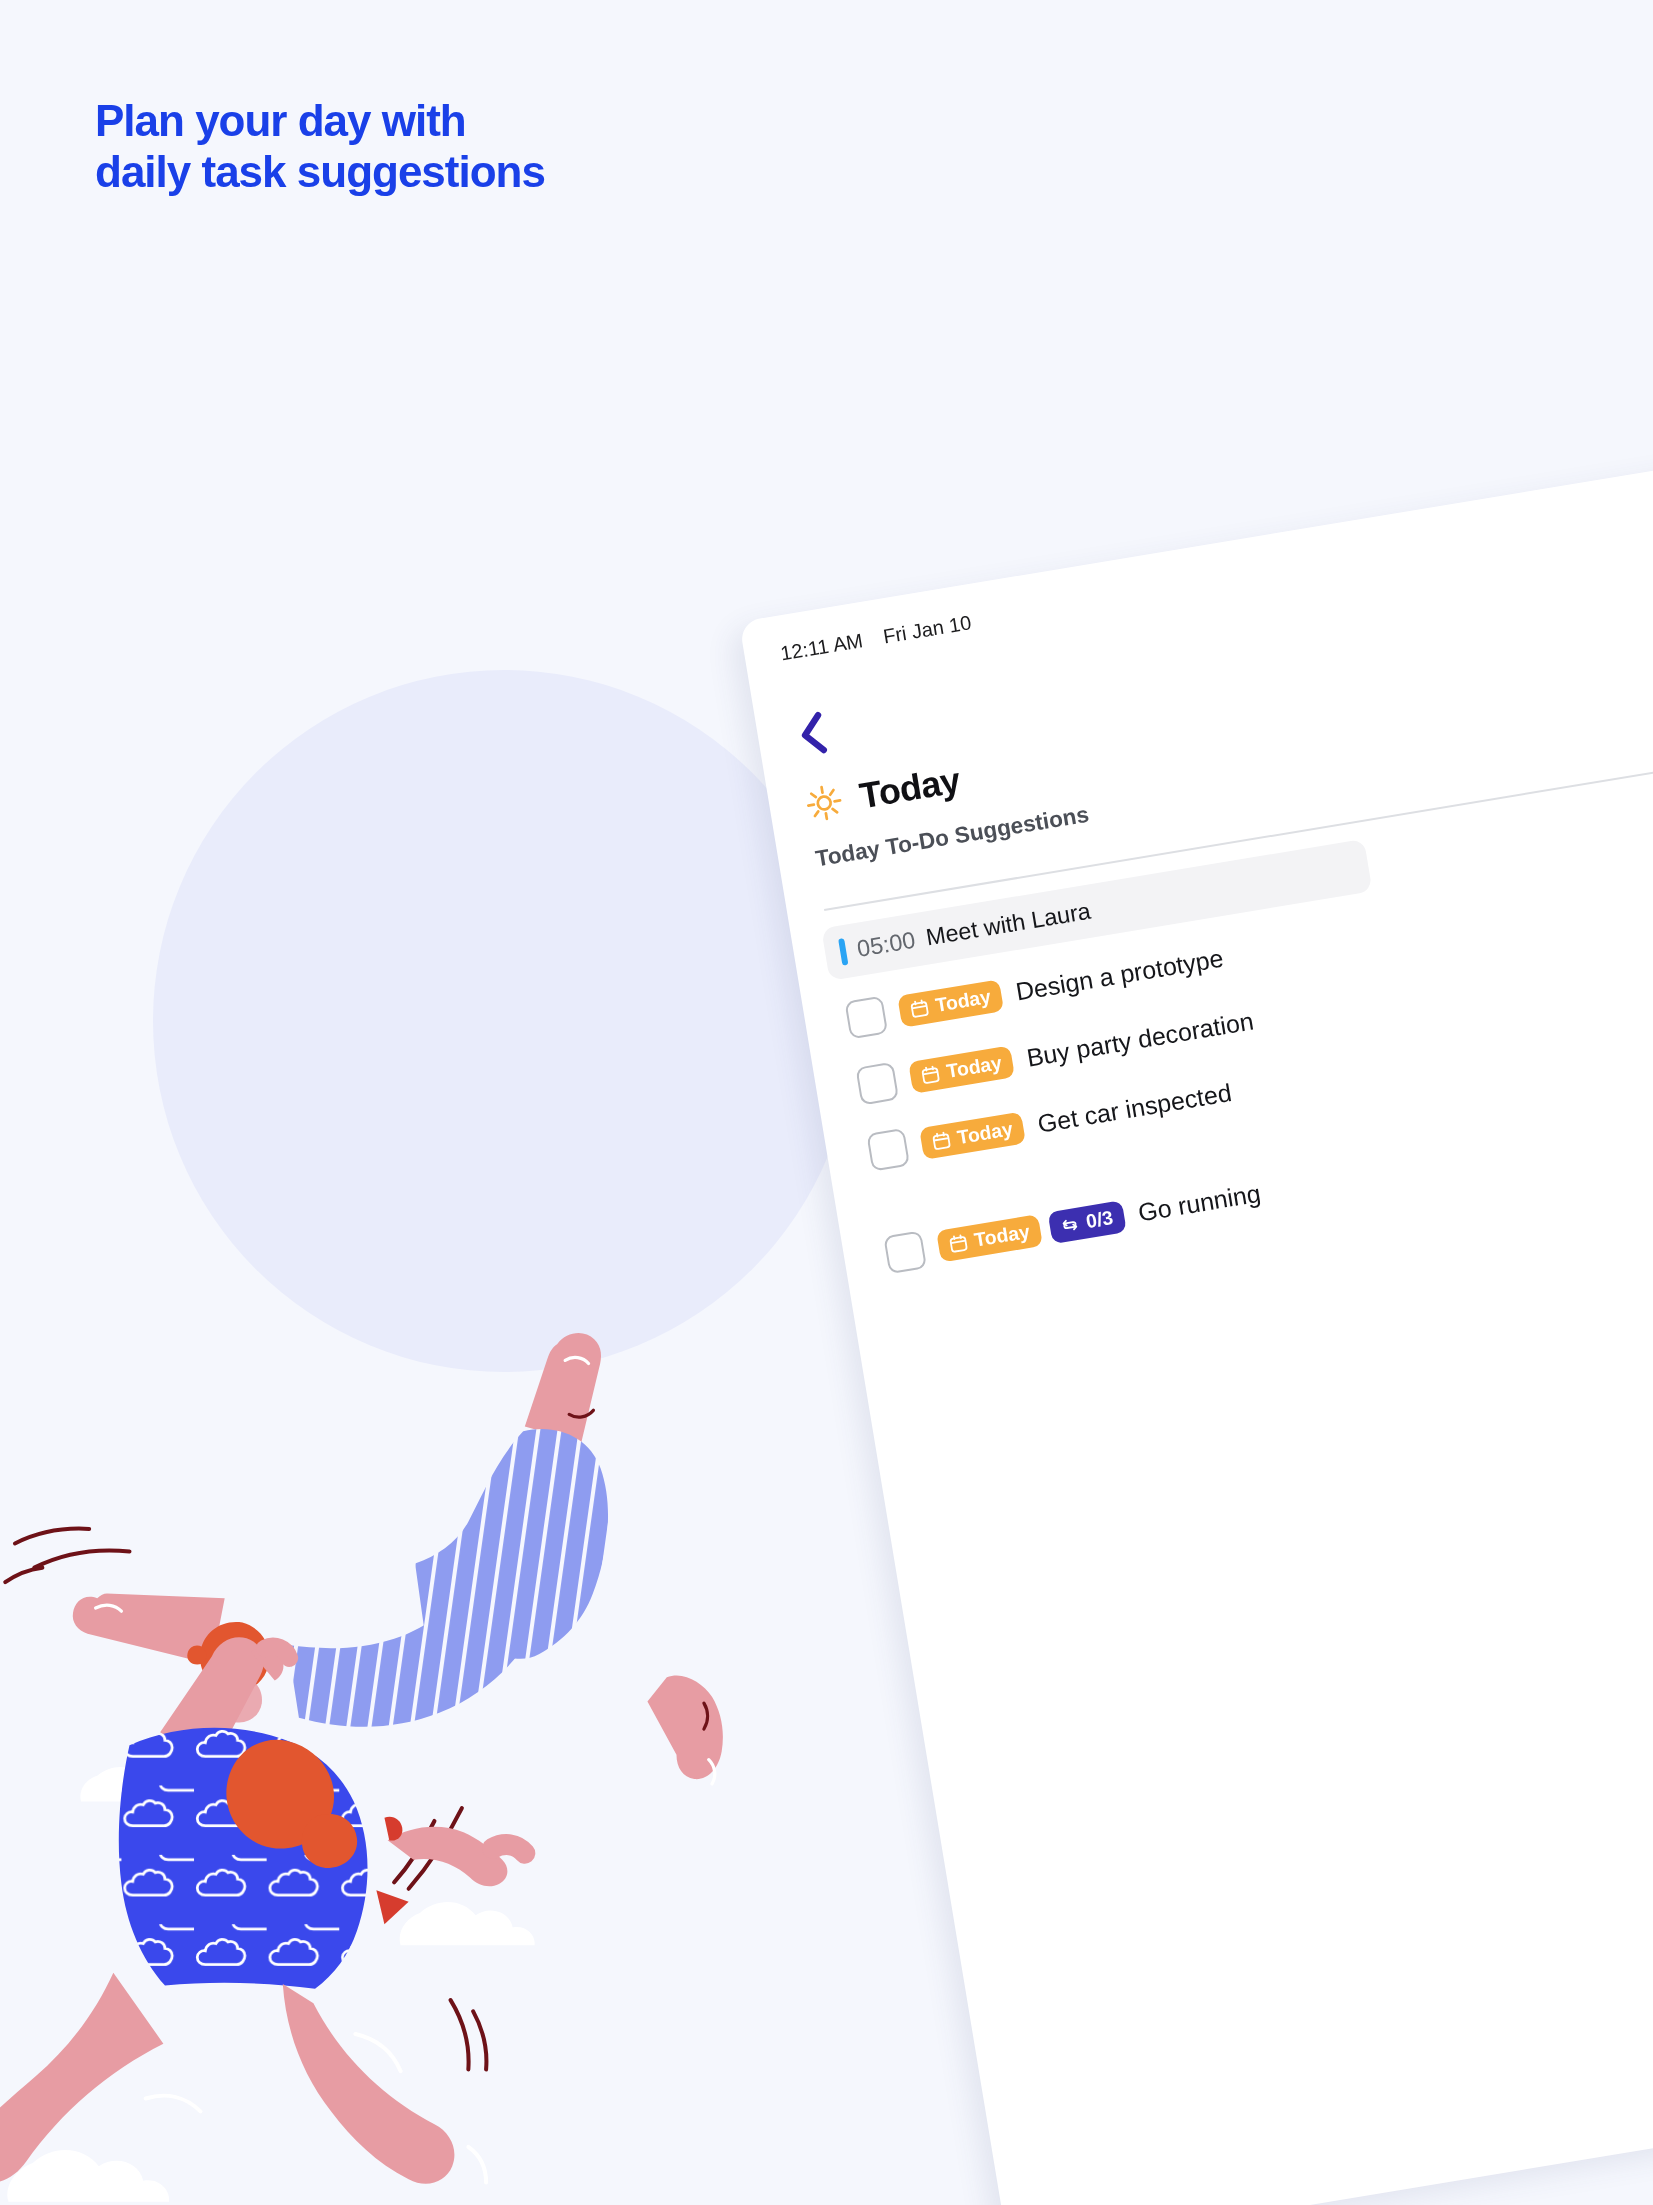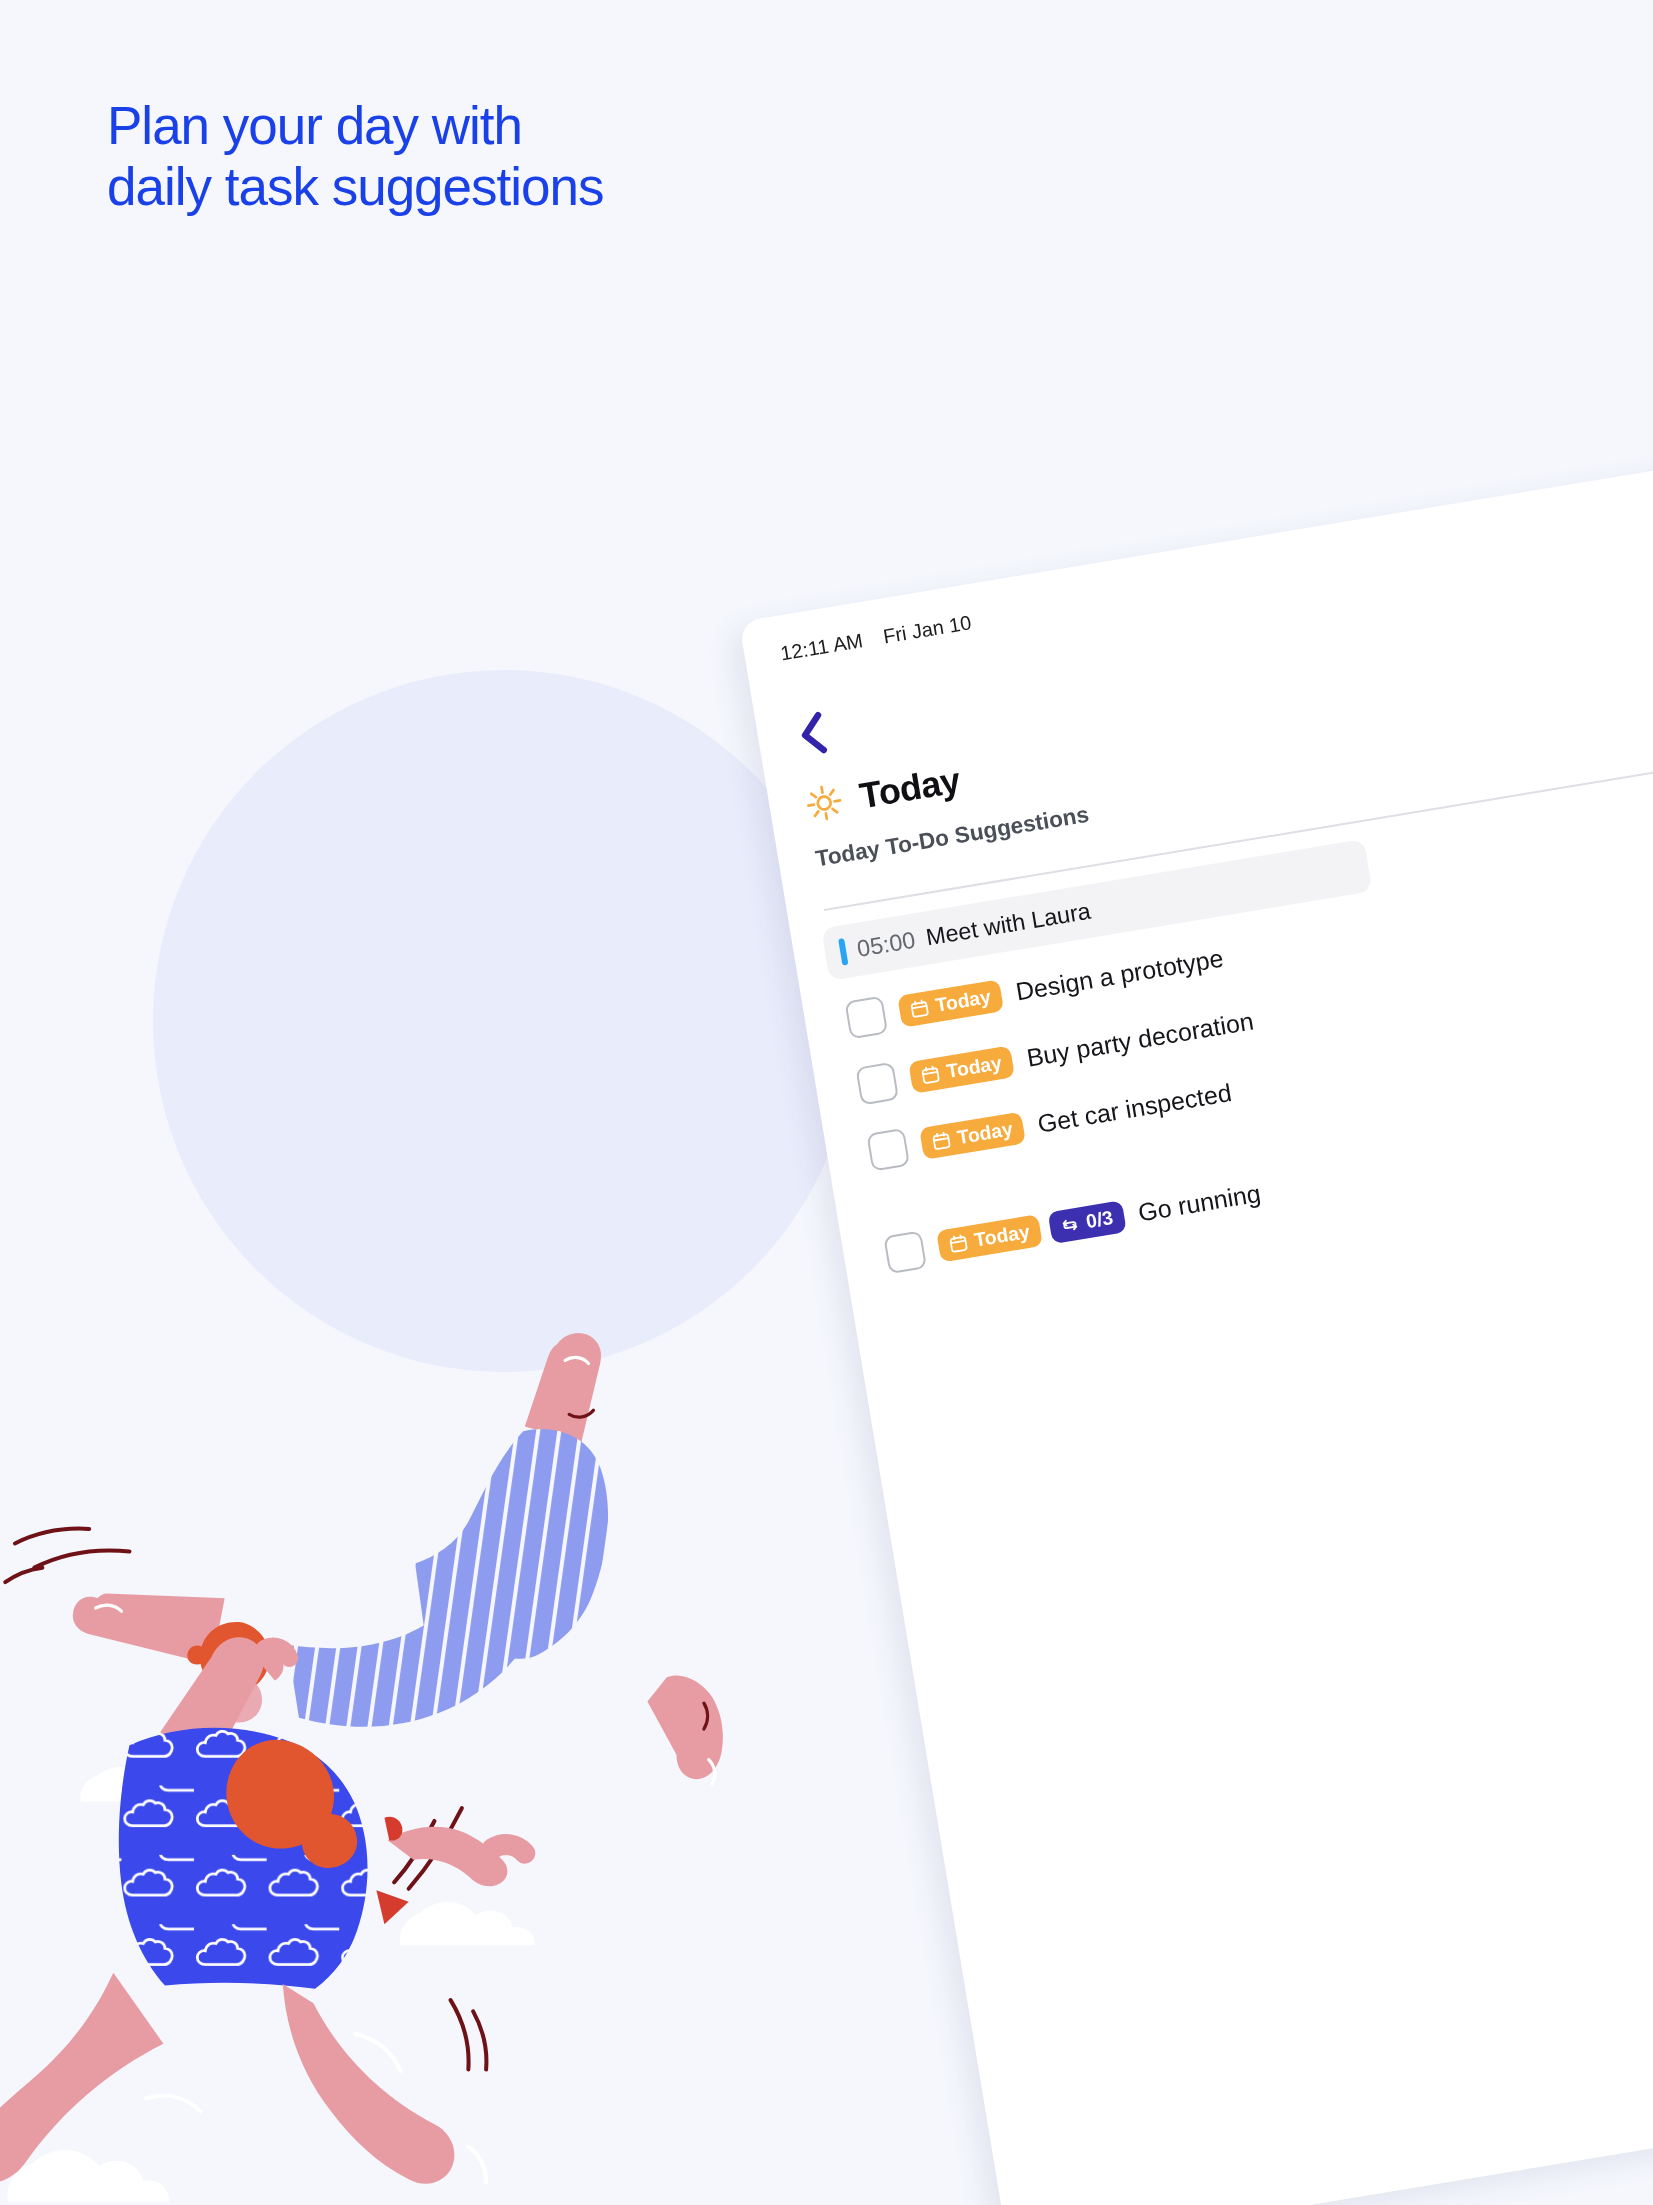--- a/index.html
+++ b/index.html
@@ -7,23 +7,23 @@
     width:1653px;height:2205px;
     background:#f5f7fd;
     font-family:"Liberation Sans", sans-serif;
     overflow:hidden;
     position:relative;
   }
 
   
   .headline{
     position:absolute;
-    left:107px; top:95px;
-    font-size:53px;
-    font-weight:400;
+    left:95px; top:95px;
+    font-size:44px;
+    font-weight:700;
     line-height:1.16;
     letter-spacing:-1px;
     color:#1a40e8;
     white-space:pre-line;
   }
 
   
   .blob-circle{
     position:absolute;
     left:153px; top:670px;

